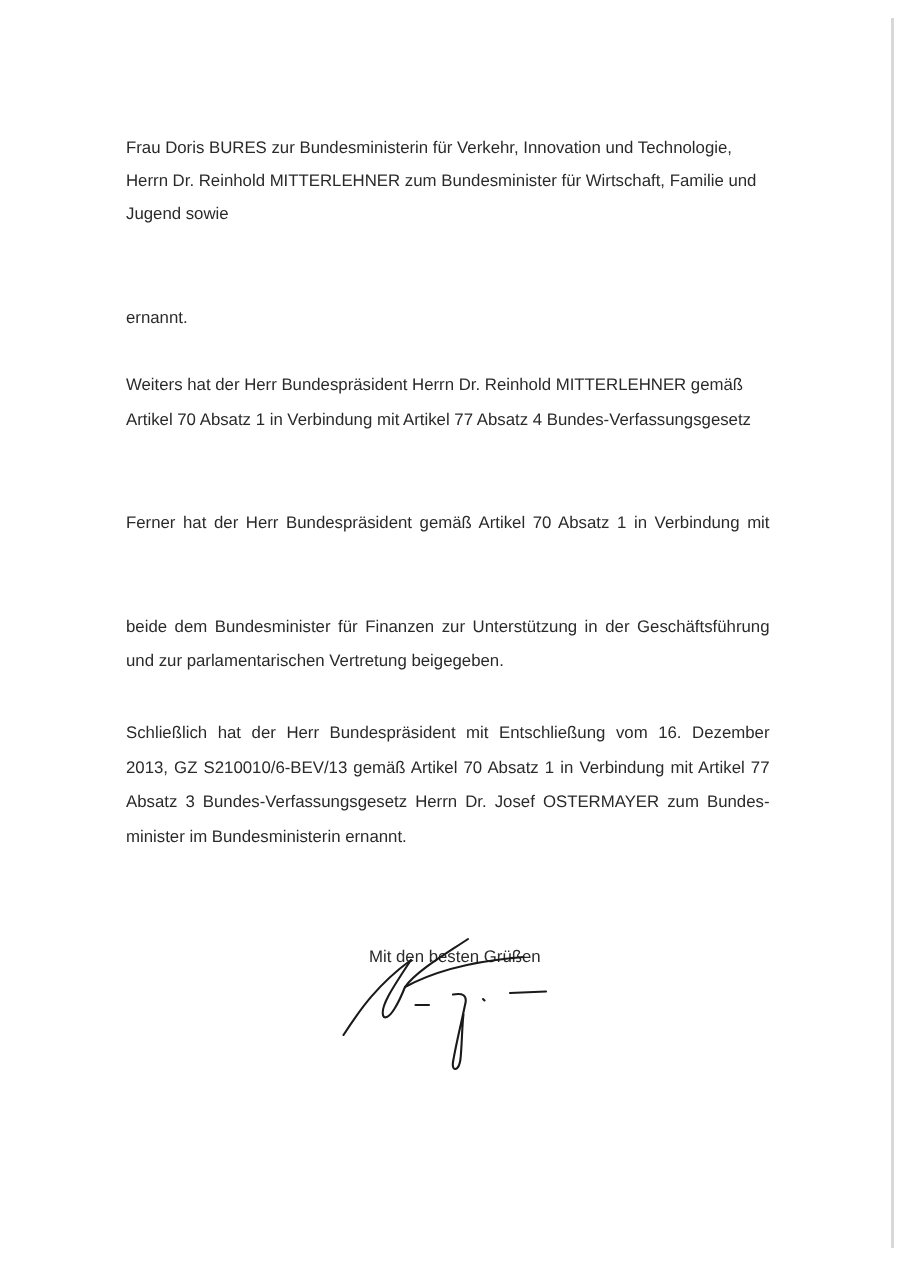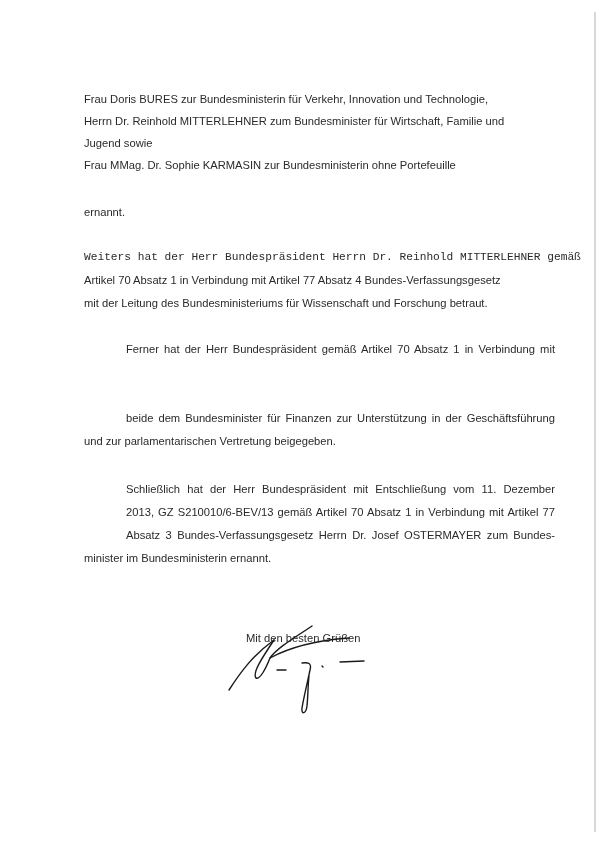--- a/index.html
+++ b/index.html
@@ -9,46 +9,44 @@
       background: #ffffff;
       font-family: "Liberation Sans", sans-serif;
       color: #2a2a2a;
       font-size: 11.2px;
     }
     .scan-edge {
       position: absolute; left: 594px; top: 12px; width: 2px; height: 820px;
       background: #d8d8d8;
     }
     .line { position: absolute; left: 84px; white-space: nowrap; line-height: 14px; }
-    .just { width: 429px; text-align: justify; text-align-last: justify; white-space: normal; margin-left: 42px; }
+    .just { width: 429px; text-align: justify; text-align-last: justify; white-space: normal; }
     .sig-greeting { position: absolute; left: 246px; top: 631px; line-height: 14px; white-space: nowrap; }
     .signature { position: absolute; left: 222px; top: 618px; width: 180px; height: 100px; }
   </style>
 </head>
 <body>
 
 <div class="page">
   <div class="scan-edge"></div>
 
   <div class="line" style="top:92px;">Frau Doris BURES zur Bundesministerin für Verkehr, Innovation und Technologie,</div>
   <div class="line" style="top:114px;text-align:center;">Herrn Dr. Reinhold MITTERLEHNER zum Bundesminister für Wirtschaft, Familie und</div>
   <div class="line" style="top:136px;">Jugend sowie</div>
-  <div class="line" style="top:158px;">Frau MMag. Dr. Sophie KARMASIN zur Bundesministerin ohne Portefeuille</div>
 
   <div class="line" style="top:205px;">ernannt.</div>
 
-  <div class="line" style="top:250px;font-family:Liberation Mono, monospace;">Weiters hat der Herr Bundespräsident Herrn Dr. Reinhold MITTERLEHNER gemäß</div>
+  <div class="line" style="top:250px;">Weiters hat der Herr Bundespräsident Herrn Dr. Reinhold MITTERLEHNER gemäß</div>
   <div class="line" style="top:273px;text-align:right;">Artikel 70 Absatz 1 in Verbindung mit Artikel 77 Absatz 4 Bundes-Verfassungsgesetz</div>
-  <div class="line" style="top:296px;">mit der Leitung des Bundesministeriums für Wissenschaft und Forschung betraut.</div>
 
   <div class="line just" style="top:342px;">Ferner hat der Herr Bundespräsident gemäß Artikel 70 Absatz 1 in Verbindung mit</div>
   <div class="line" style="top:434px;">und zur parlamentarischen Vertretung beigegeben.</div>
   <div class="line just" style="top:411px;">beide dem Bundesminister für Finanzen zur Unterstützung in der Geschäftsführung</div>
 
-  <div class="line just" style="top:482px;">Schließlich hat der Herr Bundespräsident mit Entschließung vom 11. Dezember</div>
+  <div class="line just" style="top:482px;">Schließlich hat der Herr Bundespräsident mit Entschließung vom 16. Dezember</div>
   <div class="line just" style="top:505px;">2013, GZ S210010/6-BEV/13 gemäß Artikel 70 Absatz 1 in Verbindung mit Artikel 77</div>
   <div class="line just" style="top:528px;">Absatz 3 Bundes-Verfassungsgesetz Herrn Dr. Josef OSTERMAYER zum Bundes-</div>
   <div class="line" style="top:551px;">minister im Bundesministerin ernannt.</div>
 
   <div class="sig-greeting">Mit den besten Grüßen</div>
 
   <svg class="signature" viewBox="0 0 180 100">
     <g fill="none" stroke="#1a1a1a" stroke-width="1.4" stroke-linecap="round" stroke-linejoin="round">
       <path d="M7 72 C 18 55, 30 38, 52 22"></path>
       <path d="M52 22 C 40 40, 30 55, 34 60 C 38 62, 44 50, 48 40 C 55 30, 72 20, 90 8"></path>

